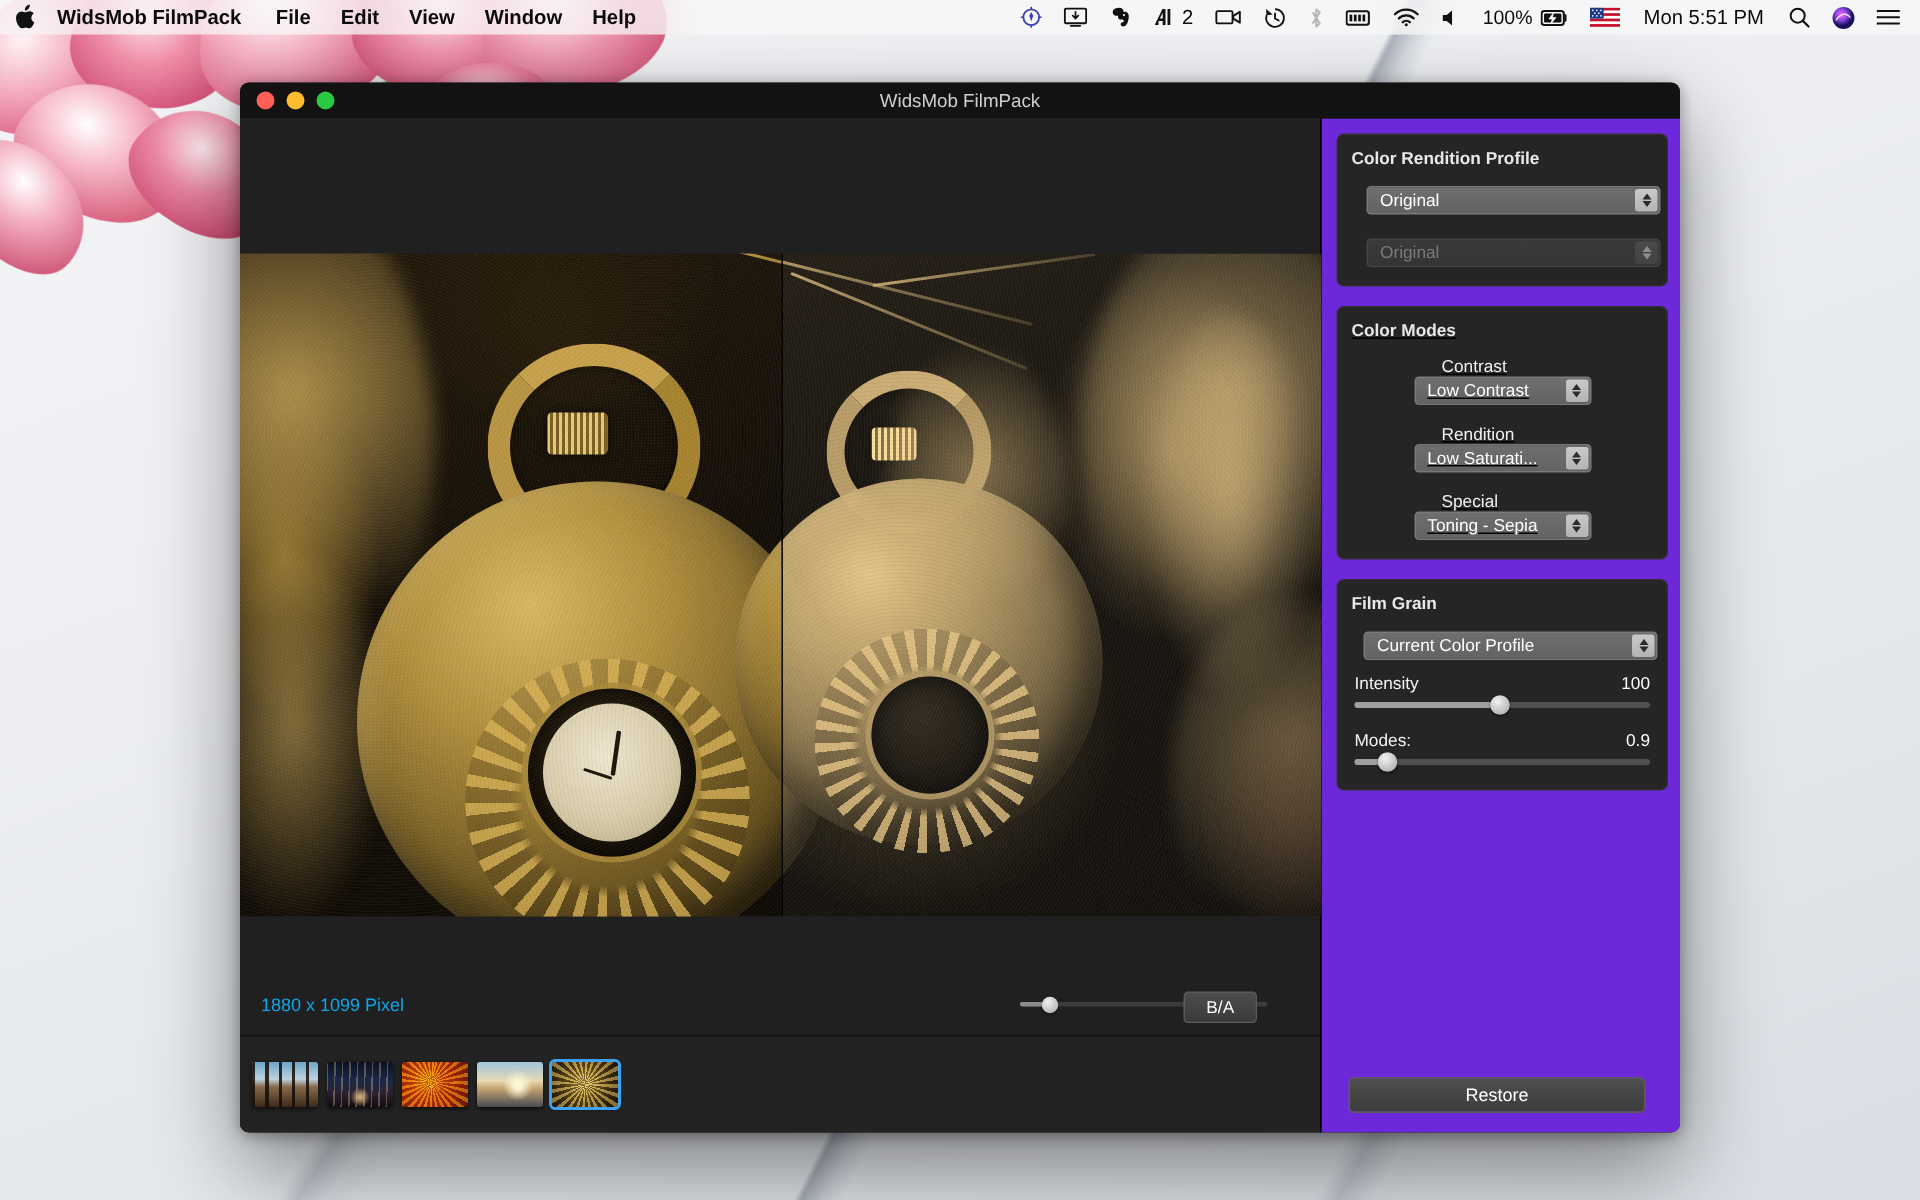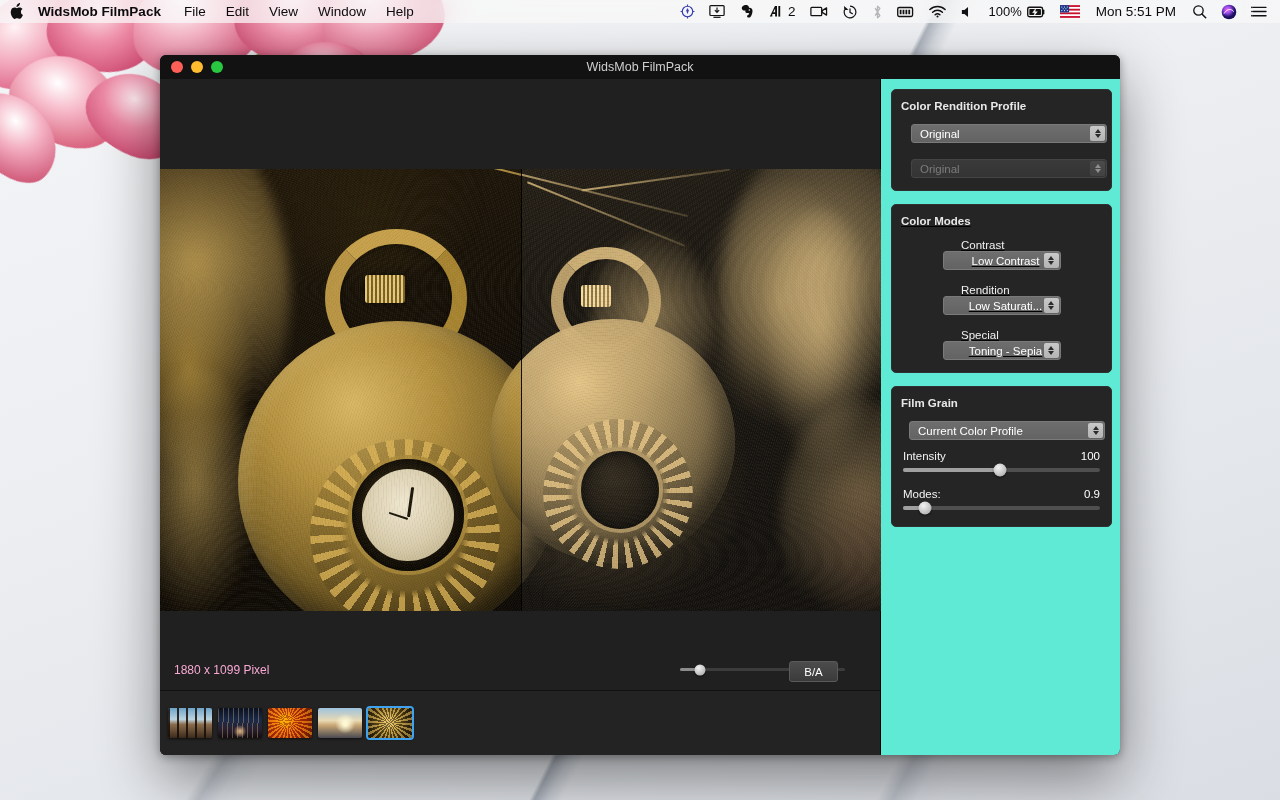--- a/index.html
+++ b/index.html
@@ -48,21 +48,21 @@
     backdrop-filter: blur(14px);
     display: flex; align-items: center;
     font-size: 13px; color: #0b0b0b;
     z-index: 50;
     box-shadow: 0 0 0 0 rgba(0,0,0,0);
   }
   #menu-left { display: flex; align-items: center; height: 100%; padding-left: 9px; }
   .apple-logo { width: 15px; height: 17px; margin-right: 12px; position: relative; }
   .menu-item {
     padding: 0 10px; height: 100%; display: flex; align-items: center;
-    white-space: nowrap; font-size: 13.5px;
+    white-space: nowrap; font-size: 13.5px; font-weight: bold;
   }
   .menu-item.app-name { font-weight: bold; padding-left: 2px; padding-right: 13px; }
   #menu-right {
     margin-left: auto; display: flex; align-items: center; height: 100%;
     padding-right: 8px; gap: 0px;
   }
   .status-item {
     height: 100%; display: flex; align-items: center; padding: 0 7px;
     font-size: 13px; white-space: nowrap;
   }
@@ -173,21 +173,21 @@
   #compare-divider {
     position: absolute; left: 50%; top: 0; width: 1px; height: 100%;
     background: rgba(0,0,0,0.9); z-index: 5;
   }
 
   
   #infobar {
     height: 40px; flex: 0 0 auto; display: flex; align-items: center;
     padding: 0 14px; position: relative; background: #202020;
   }
-  #dimtext { font-size: 12px; color: #f9a8d4; }
+  #dimtext { font-size: 12px; color: #0ea5e9; }
   #zoomslider-wrap { position: absolute; left: 520px; top: 14px; width: 165px; height: 12px; }
   #ba-button {
     position: absolute; right: 42px; top: 11px;
     width: 47px; height: 19px;
     background: linear-gradient(180deg, #4c4c4c 0%, #3b3b3b 100%);
     border: 1px solid #5a5a5a; border-radius: 3px;
     color: #fff; font-size: 11.5px; display: flex; align-items: center; justify-content: center;
   }
 
   
@@ -213,21 +213,21 @@
      background: repeating-conic-gradient(from 10deg at 45% 45%, rgba(255,160,20,0.55) 0deg 6deg, rgba(120,30,5,0.5) 6deg 13deg); }
   .t4 { background: linear-gradient(180deg, #9fc3dd 0%, #e8d9b4 42%, #c7a574 58%, #4a4a52 100%); }
   .t4:after { content:''; position:absolute; inset:0;
      background: radial-gradient(circle at 62% 52%, rgba(255,250,215,0.95) 0 7%, rgba(255,220,150,0.0) 32%); }
   .t5 { background: radial-gradient(circle at 48% 46%, #e8c46a 0 14%, #9c7a2c 38%, #4a3712 68%, #191206 100%); }
   .t5:after { content:''; position:absolute; inset:0;
      background: repeating-conic-gradient(from 0deg at 50% 50%, rgba(230,195,100,0.5) 0deg 7deg, rgba(25,18,6,0.5) 7deg 15deg); }
 
   
   #rightpane {
-    width: 239px; background: #5eead4; display: flex; flex-direction: column;
+    width: 239px; background: #6d28d9; display: flex; flex-direction: column;
     padding: 10px 8px 0 10px; box-sizing: border-box;
   }
   .group {
     background: #252525; border: 1px solid #303030; border-radius: 5px;
     padding: 10px 9px 12px 9px; margin-bottom: 13px;
   }
   .group-title {
     font-size: 11.5px; color: #e8e8e8; font-weight: bold; margin-bottom: 12px;
   }
   .select {
@@ -255,21 +255,21 @@
   .chev.down { border-top: 4px solid #2b2b2b; }
   .select.disabled .chev.up { border-bottom-color: #8e8e8e; }
   .select.disabled .chev.down { border-top-color: #8e8e8e; }
 
   .crp-sel { width: 196px; margin: 0 auto 0 10px; }
   .crp-sel2 { width: 196px; margin: 16px auto 0 10px; }
 
   .moderow { display: flex; align-items: center; margin-bottom: 14px; flex-direction: column; }
   .moderow:last-child { margin-bottom: 2px; }
   .modelabel { font-size: 11.5px; color: #f0f0f0; width: 86px; padding-left: 5px; }
-  .moderow .select { width: 118px; justify-content: center; }
+  .moderow .select { width: 118px; }
 
   .fg-sel { width: 196px; margin: 0 auto 10px 8px; }
   .sliderrow { display: flex; justify-content: space-between; align-items: baseline; margin: 0 2px 6px 2px; }
   .sliderlabel { font-size: 11.5px; color: #f2f2f2; }
   .slidervalue { font-size: 11.5px; color: #ffffff; }
 
   .track {
     position: relative; height: 4px; border-radius: 2px;
     background: #4f4f4f; margin: 6px 2px 16px 2px;
   }
@@ -645,16 +645,19 @@
         <div class="sliderrow">
           <span class="sliderlabel">Modes:</span>
           <span class="slidervalue">0.9</span>
         </div>
         <div class="track" style="margin-bottom:4px;">
           <div class="fill" id="size-fill" style="width: 11%;"></div>
           <div class="thumb" id="size-thumb" style="left: 11%;"></div>
         </div>
       </div>
 
+      <div id="restore-wrap">
+        <div id="restore-button">Restore</div>
+      </div>
     </div>
 
   </div>
 </div>
 
 </body></html>

